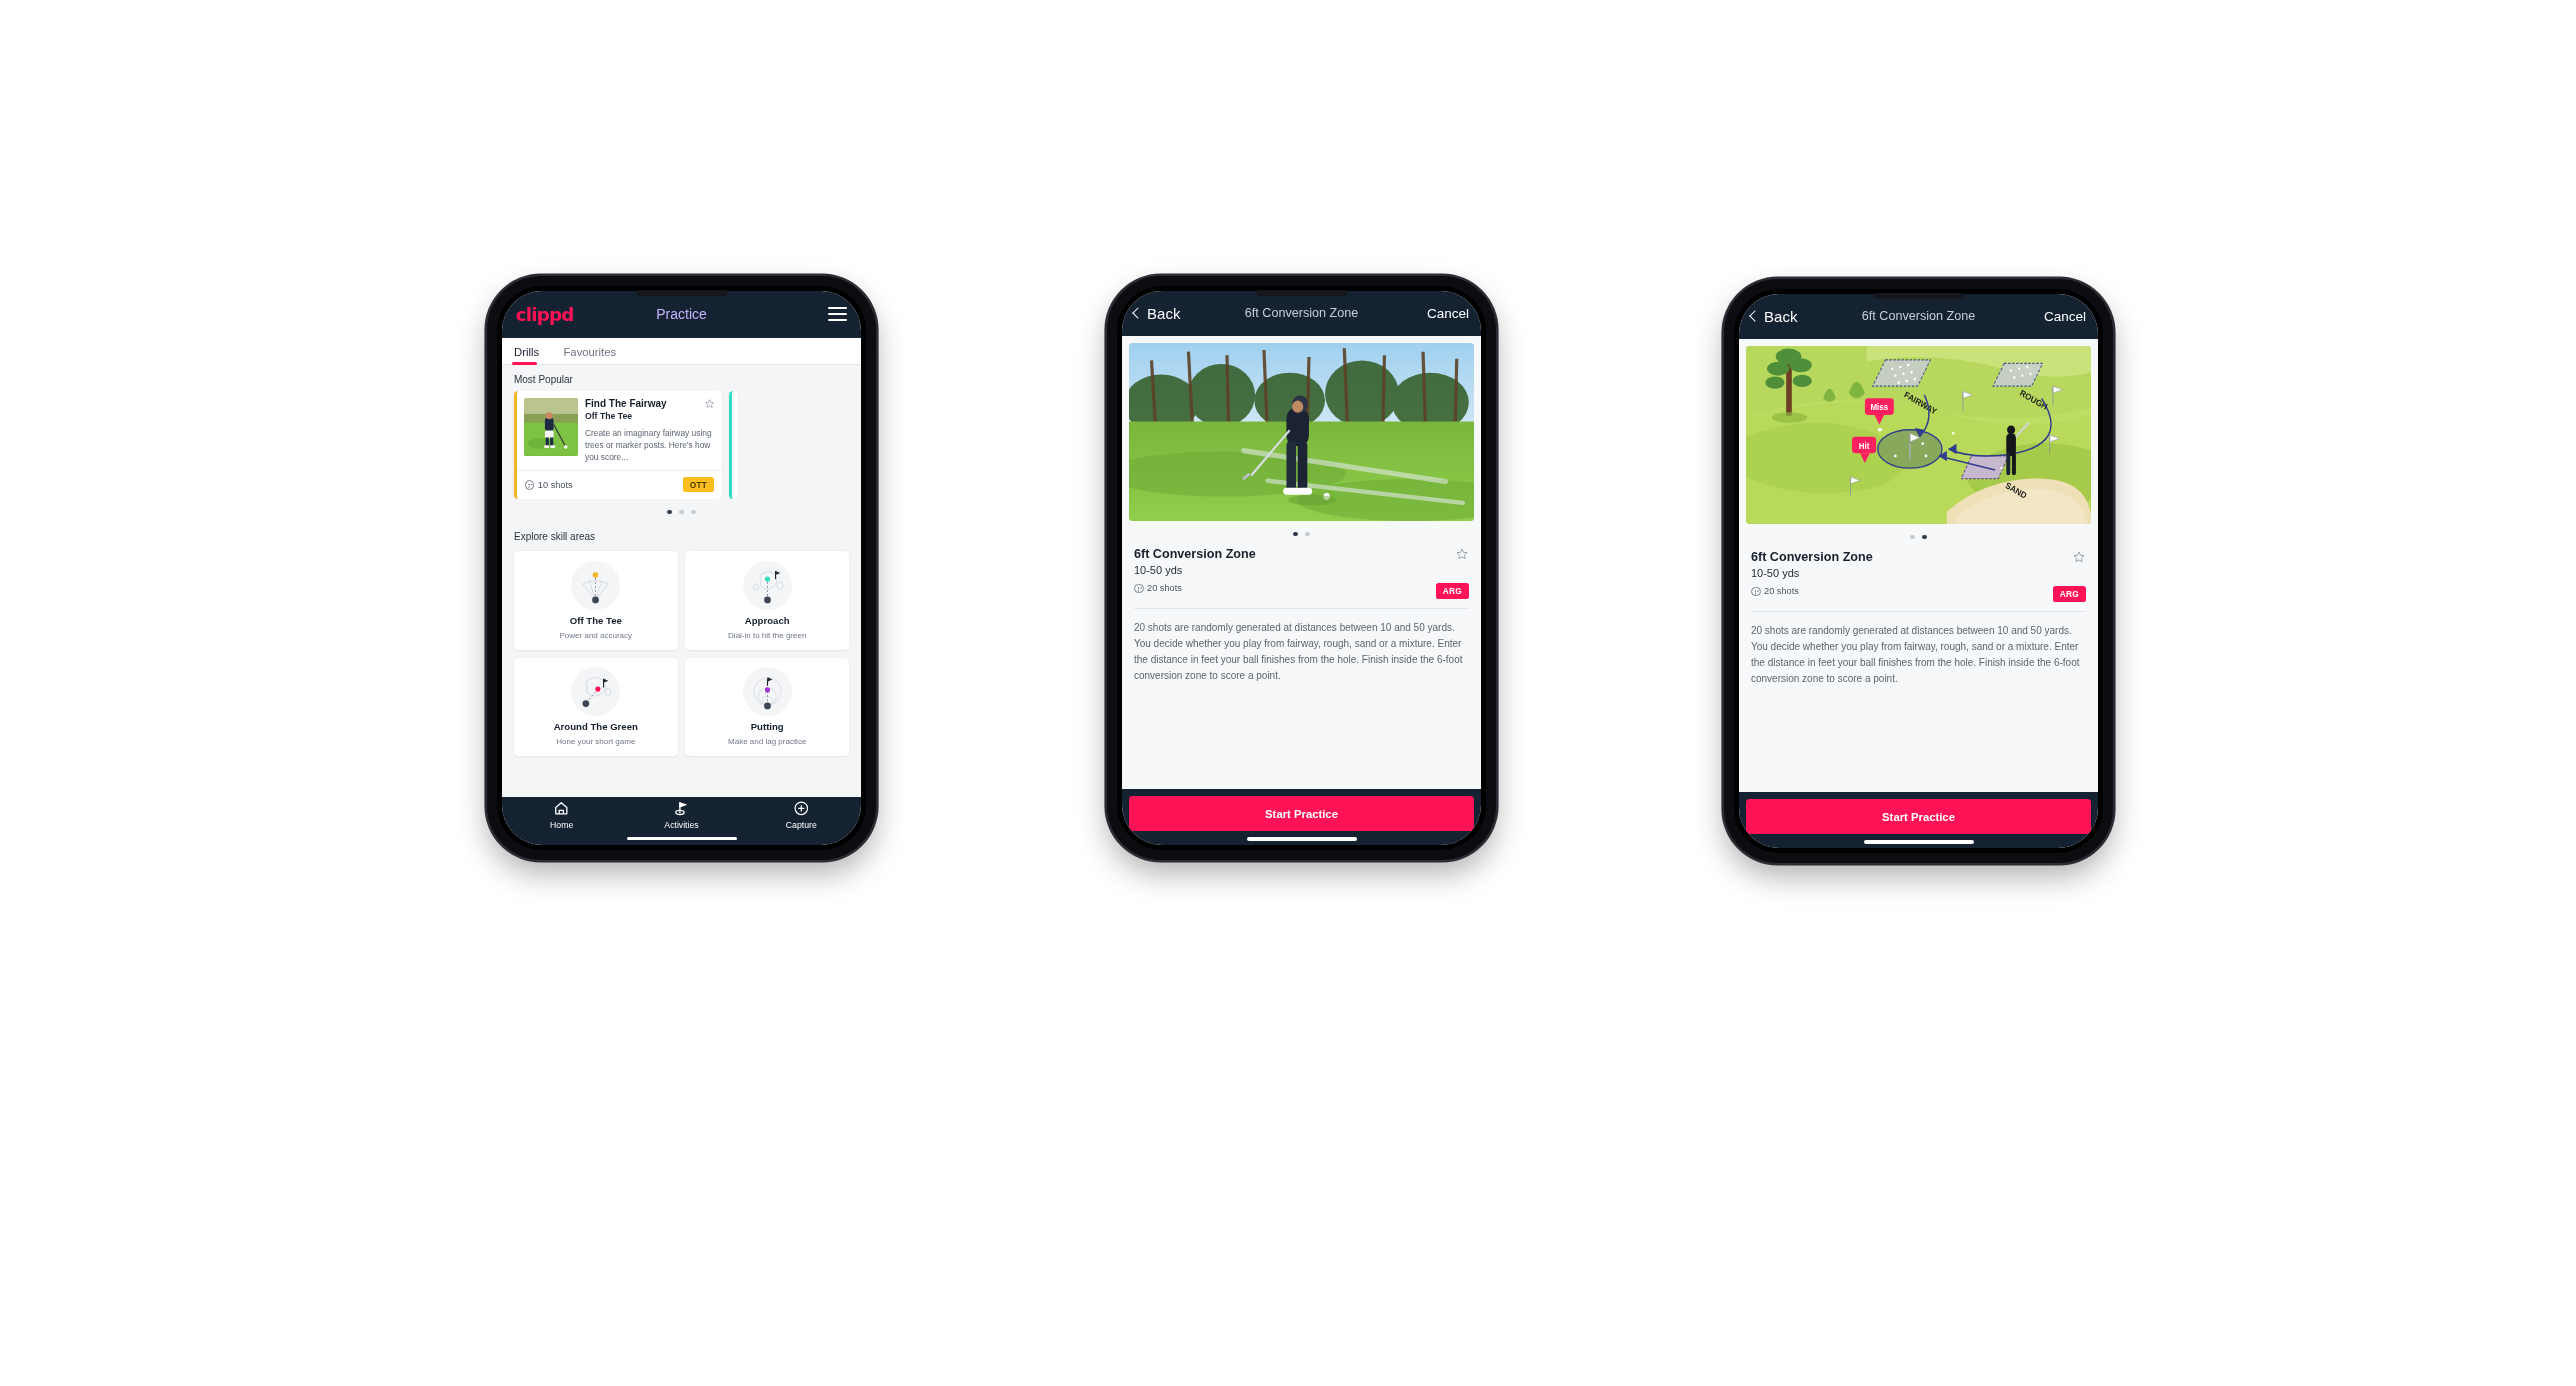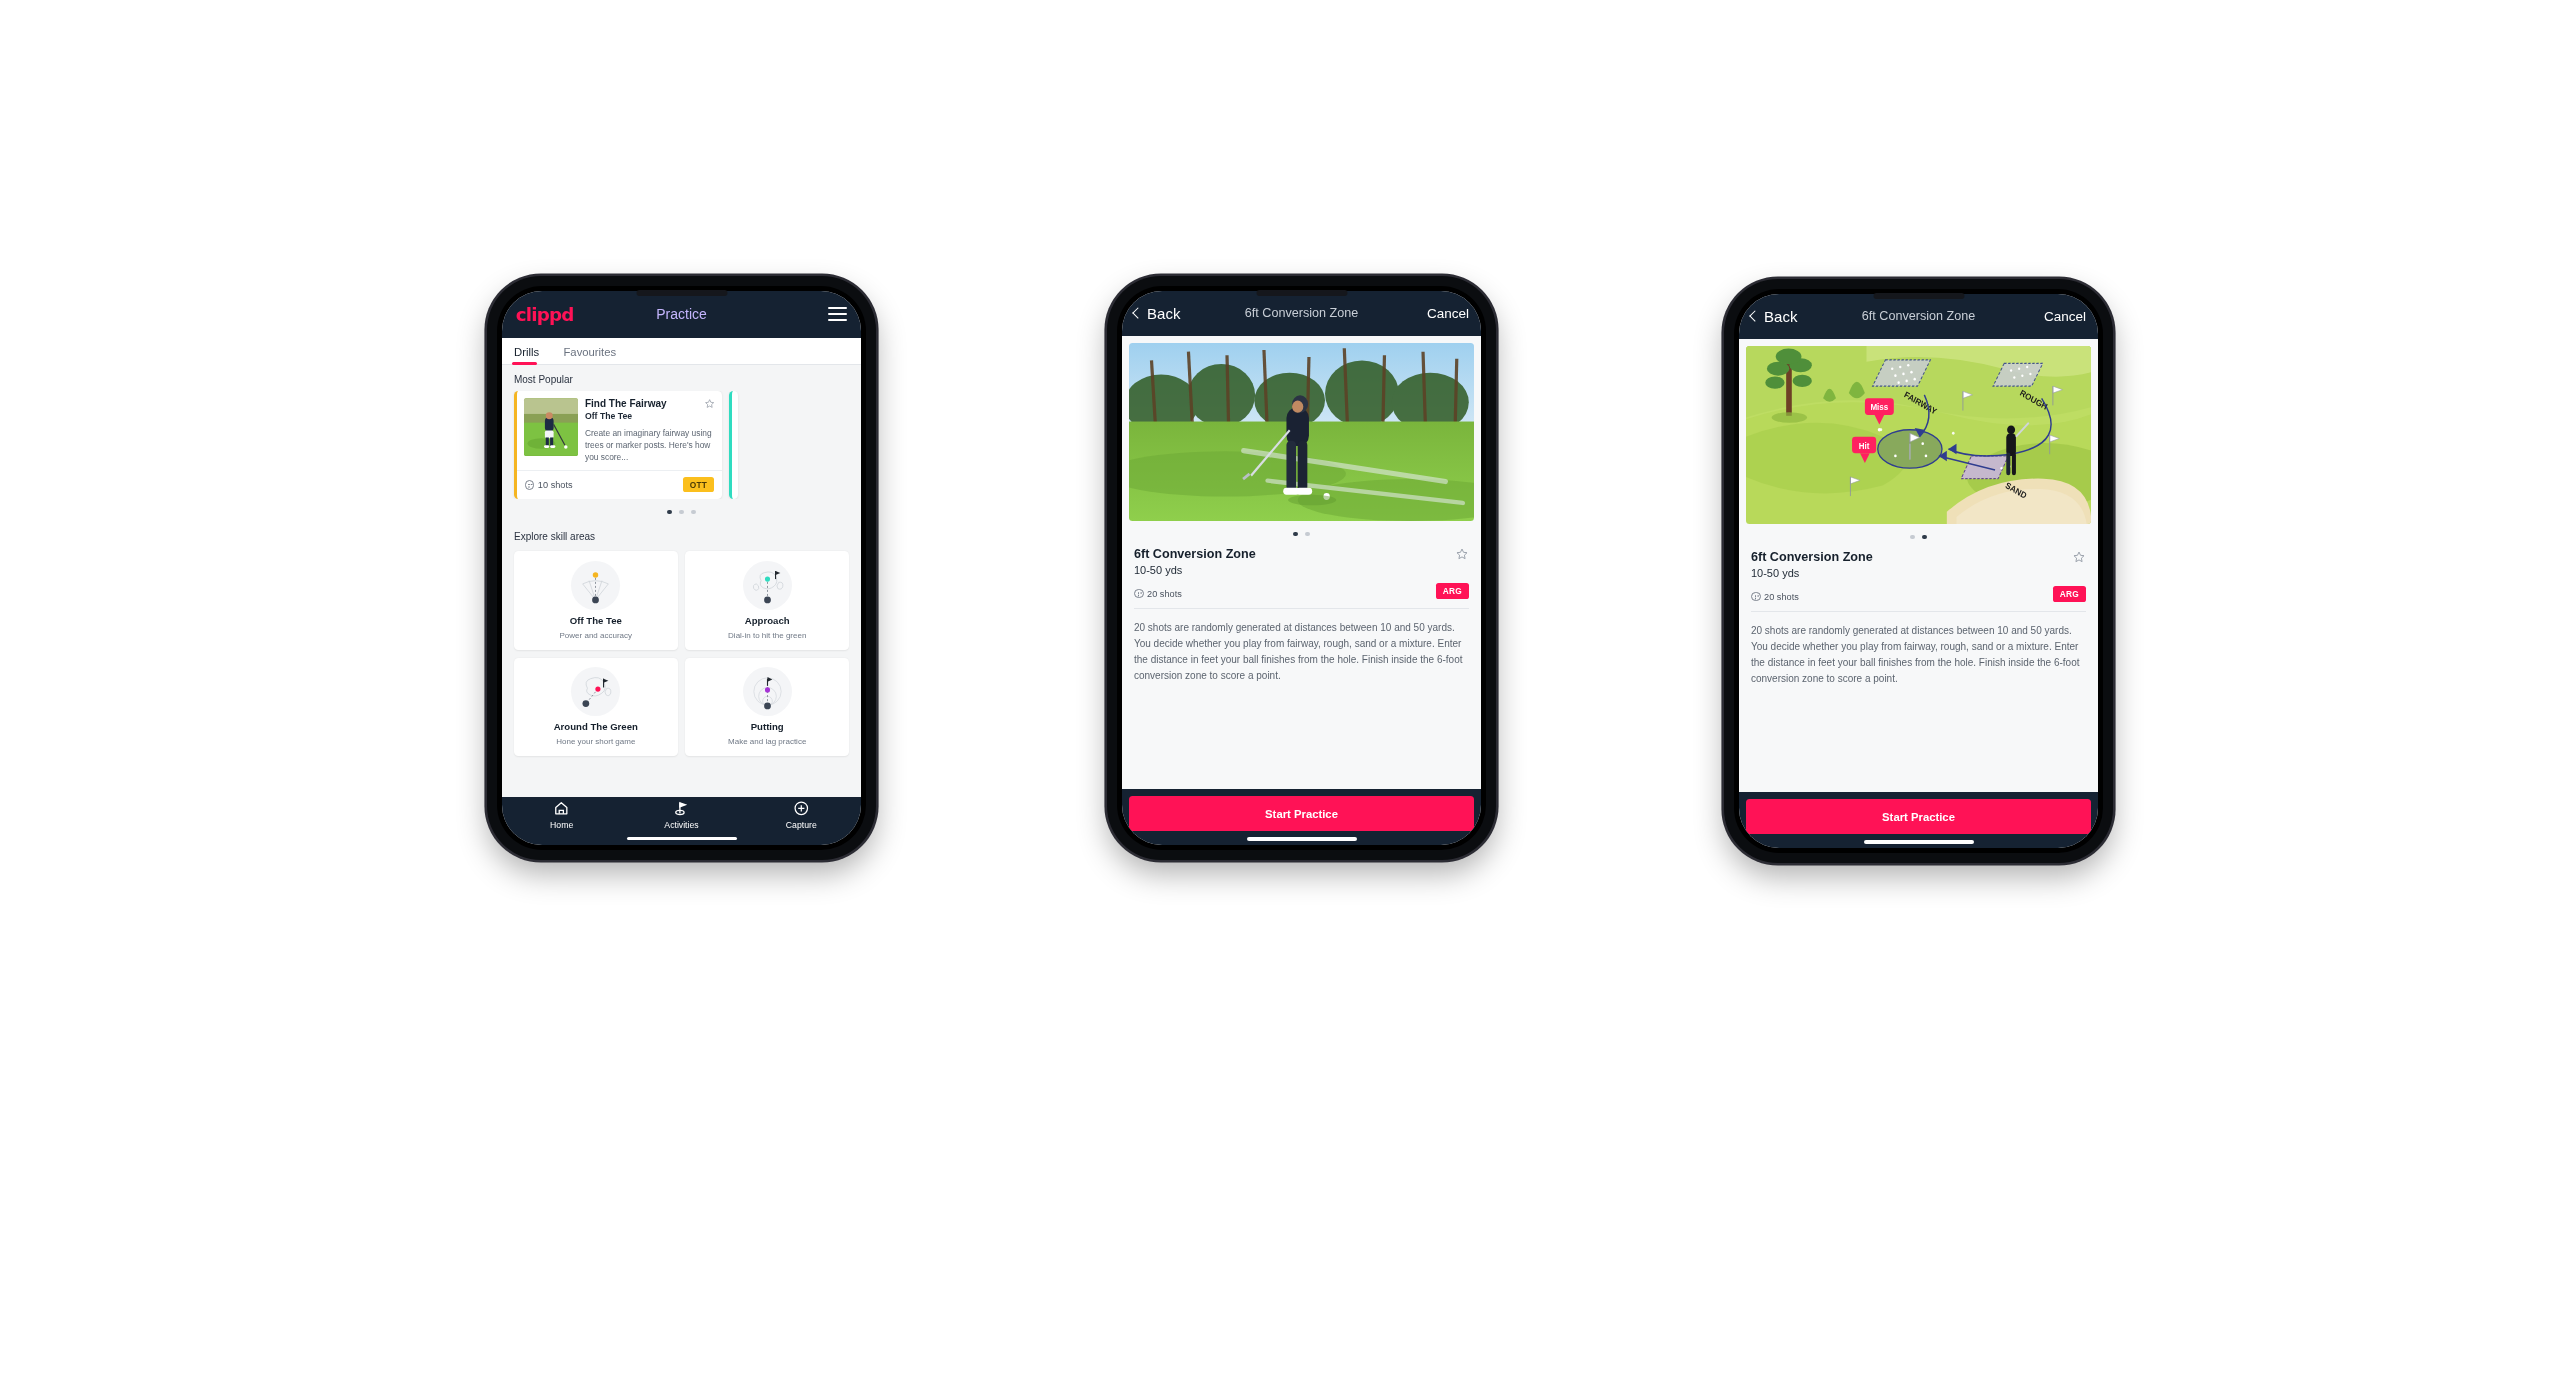--- a/index.html
+++ b/index.html
@@ -101,21 +101,21 @@
   .homebar { position:absolute; bottom:5.2px; left:50%; transform:translateX(-50%);
              width:110px; height:3.5px; border-radius:2.6px; background:#fff; }
 
   
   .dbody { flex:1 1 auto; background:#f7f8f9; display:flex; flex-direction:column; overflow:hidden; }
   .media { margin:7px 7px 0; height:178px; border-radius:3.5px; overflow:hidden; position:relative; }
   .d-head { padding:3.5px 12.2px 0; }
   .d-titlerow { display:flex; align-items:flex-start; }
   .d-title { font-size:12.6px; font-weight:bold; color:#16202c; flex:1 1 auto; }
   .d-yds { font-size:11px; color:#1d2733; margin-top:2.6px; }
-  .d-metarow { display:flex; align-items:flex-end; margin-top:7.8px; }
+  .d-metarow { display:flex; align-items:flex-start; margin-top:7.8px; }
   .d-sep { height:0.9px; background:#e3e6ea; margin:9.6px 12.2px 0; }
   .d-desc { font-size:10px; line-height:1.62; color:#5c646f; padding:10.5px 12.2px 0; }
   .cta { flex:0 0 auto; margin:0 7px 0; height:35px; background:#ff1256; color:#fff;
          border-radius:3.5px; display:flex; align-items:center; justify-content:center;
          font-size:11.3px; font-weight:bold; }
   .ctawrap { flex:0 0 auto; background:#152232; padding:7px 0 14px; position:relative; }
 </style>
 </head>
 <body>
 

